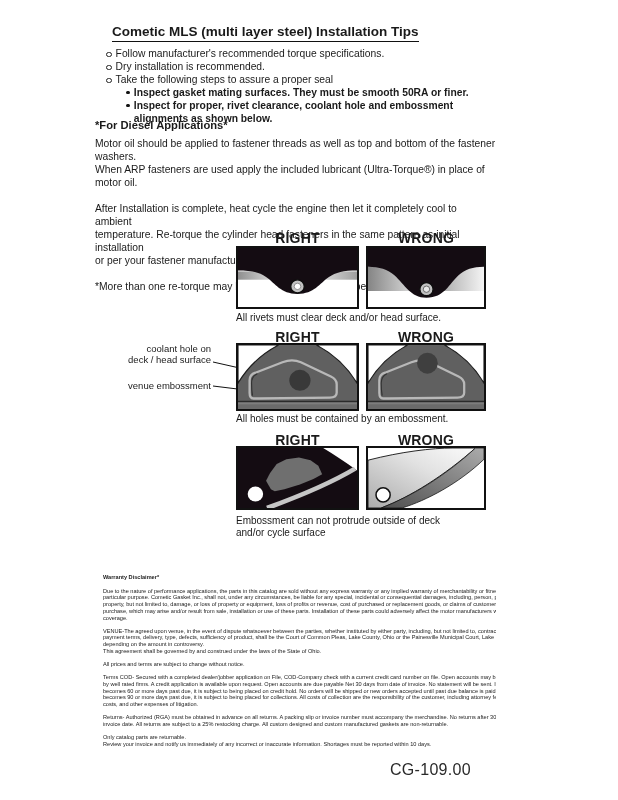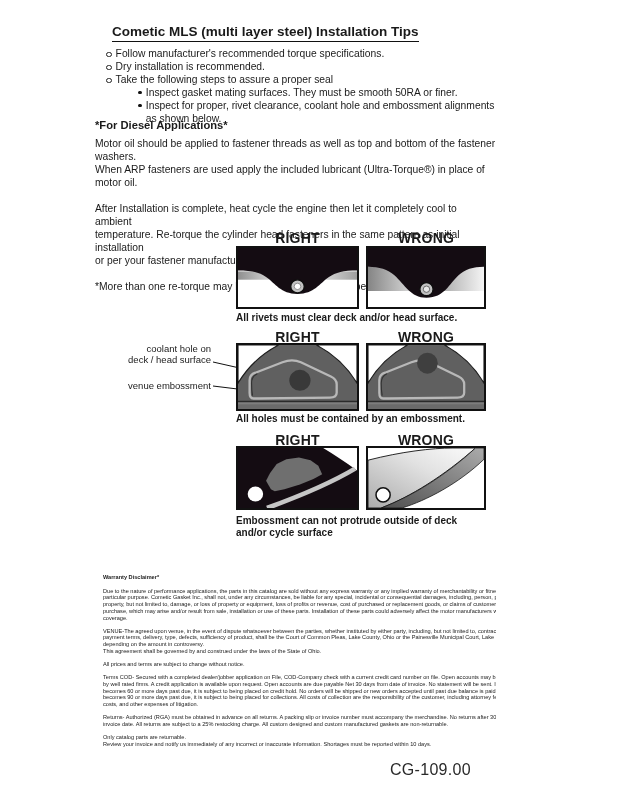--- a/index.html
+++ b/index.html
@@ -12,31 +12,31 @@
   .title{
     font-size:13.5px;font-weight:bold;letter-spacing:0;
     border-bottom:1.6px solid #111;padding-bottom:2px;display:inline-block;
   }
   .tips{margin-top:5px;font-size:10.3px;line-height:13px;}
   .bullet-row{display:flex;align-items:flex-start;}
   .marker-open{
     width:3.6px;height:3.6px;border:1px solid #222;border-radius:50%;
     margin:4.5px 4px 0 0;flex:0 0 auto;background:#fff;
   }
-  .sub{margin-left:26px;}
+  .sub{margin-left:14px;font-weight:bold;}
   .marker-filled{
     width:3.8px;height:3.8px;border-radius:50%;background:#111;
     margin:4.5px 4px 0 0;flex:0 0 auto;
   }
   
   .diesel-heading{font-size:11.2px;font-weight:bold;margin:2px 0 6px 0;}
   .para{font-size:10.3px;line-height:13px;margin:0 0 13px 0;white-space:pre-line;}
   
   .dlabel{font-size:14px;font-weight:bold;text-align:center;letter-spacing:0.2px;}
-  .caption{font-size:10px;font-weight:bold;white-space:pre-line;line-height:11.5px;}
+  .caption{font-size:10px;font-weight:normal;white-space:pre-line;line-height:11.5px;}
   .side-label{font-size:9.5px;line-height:11px;text-align:right;white-space:pre-line;}
   .diag{border:2px solid #111;background:#fff;}
   .diag svg{display:block;}
   
   .fineprint{width:428px;font-size:5.6px;line-height:6.7px;color:#222;}
   .fineprint .fp-head{font-weight:bold;margin:0 0 7px 0;}
   .fineprint p{margin:0 0 6.5px 0;white-space:pre-line;}
   .docnum{font-size:16px;color:#2a2a2a;letter-spacing:0.3px;}
 </style>
 </head>

